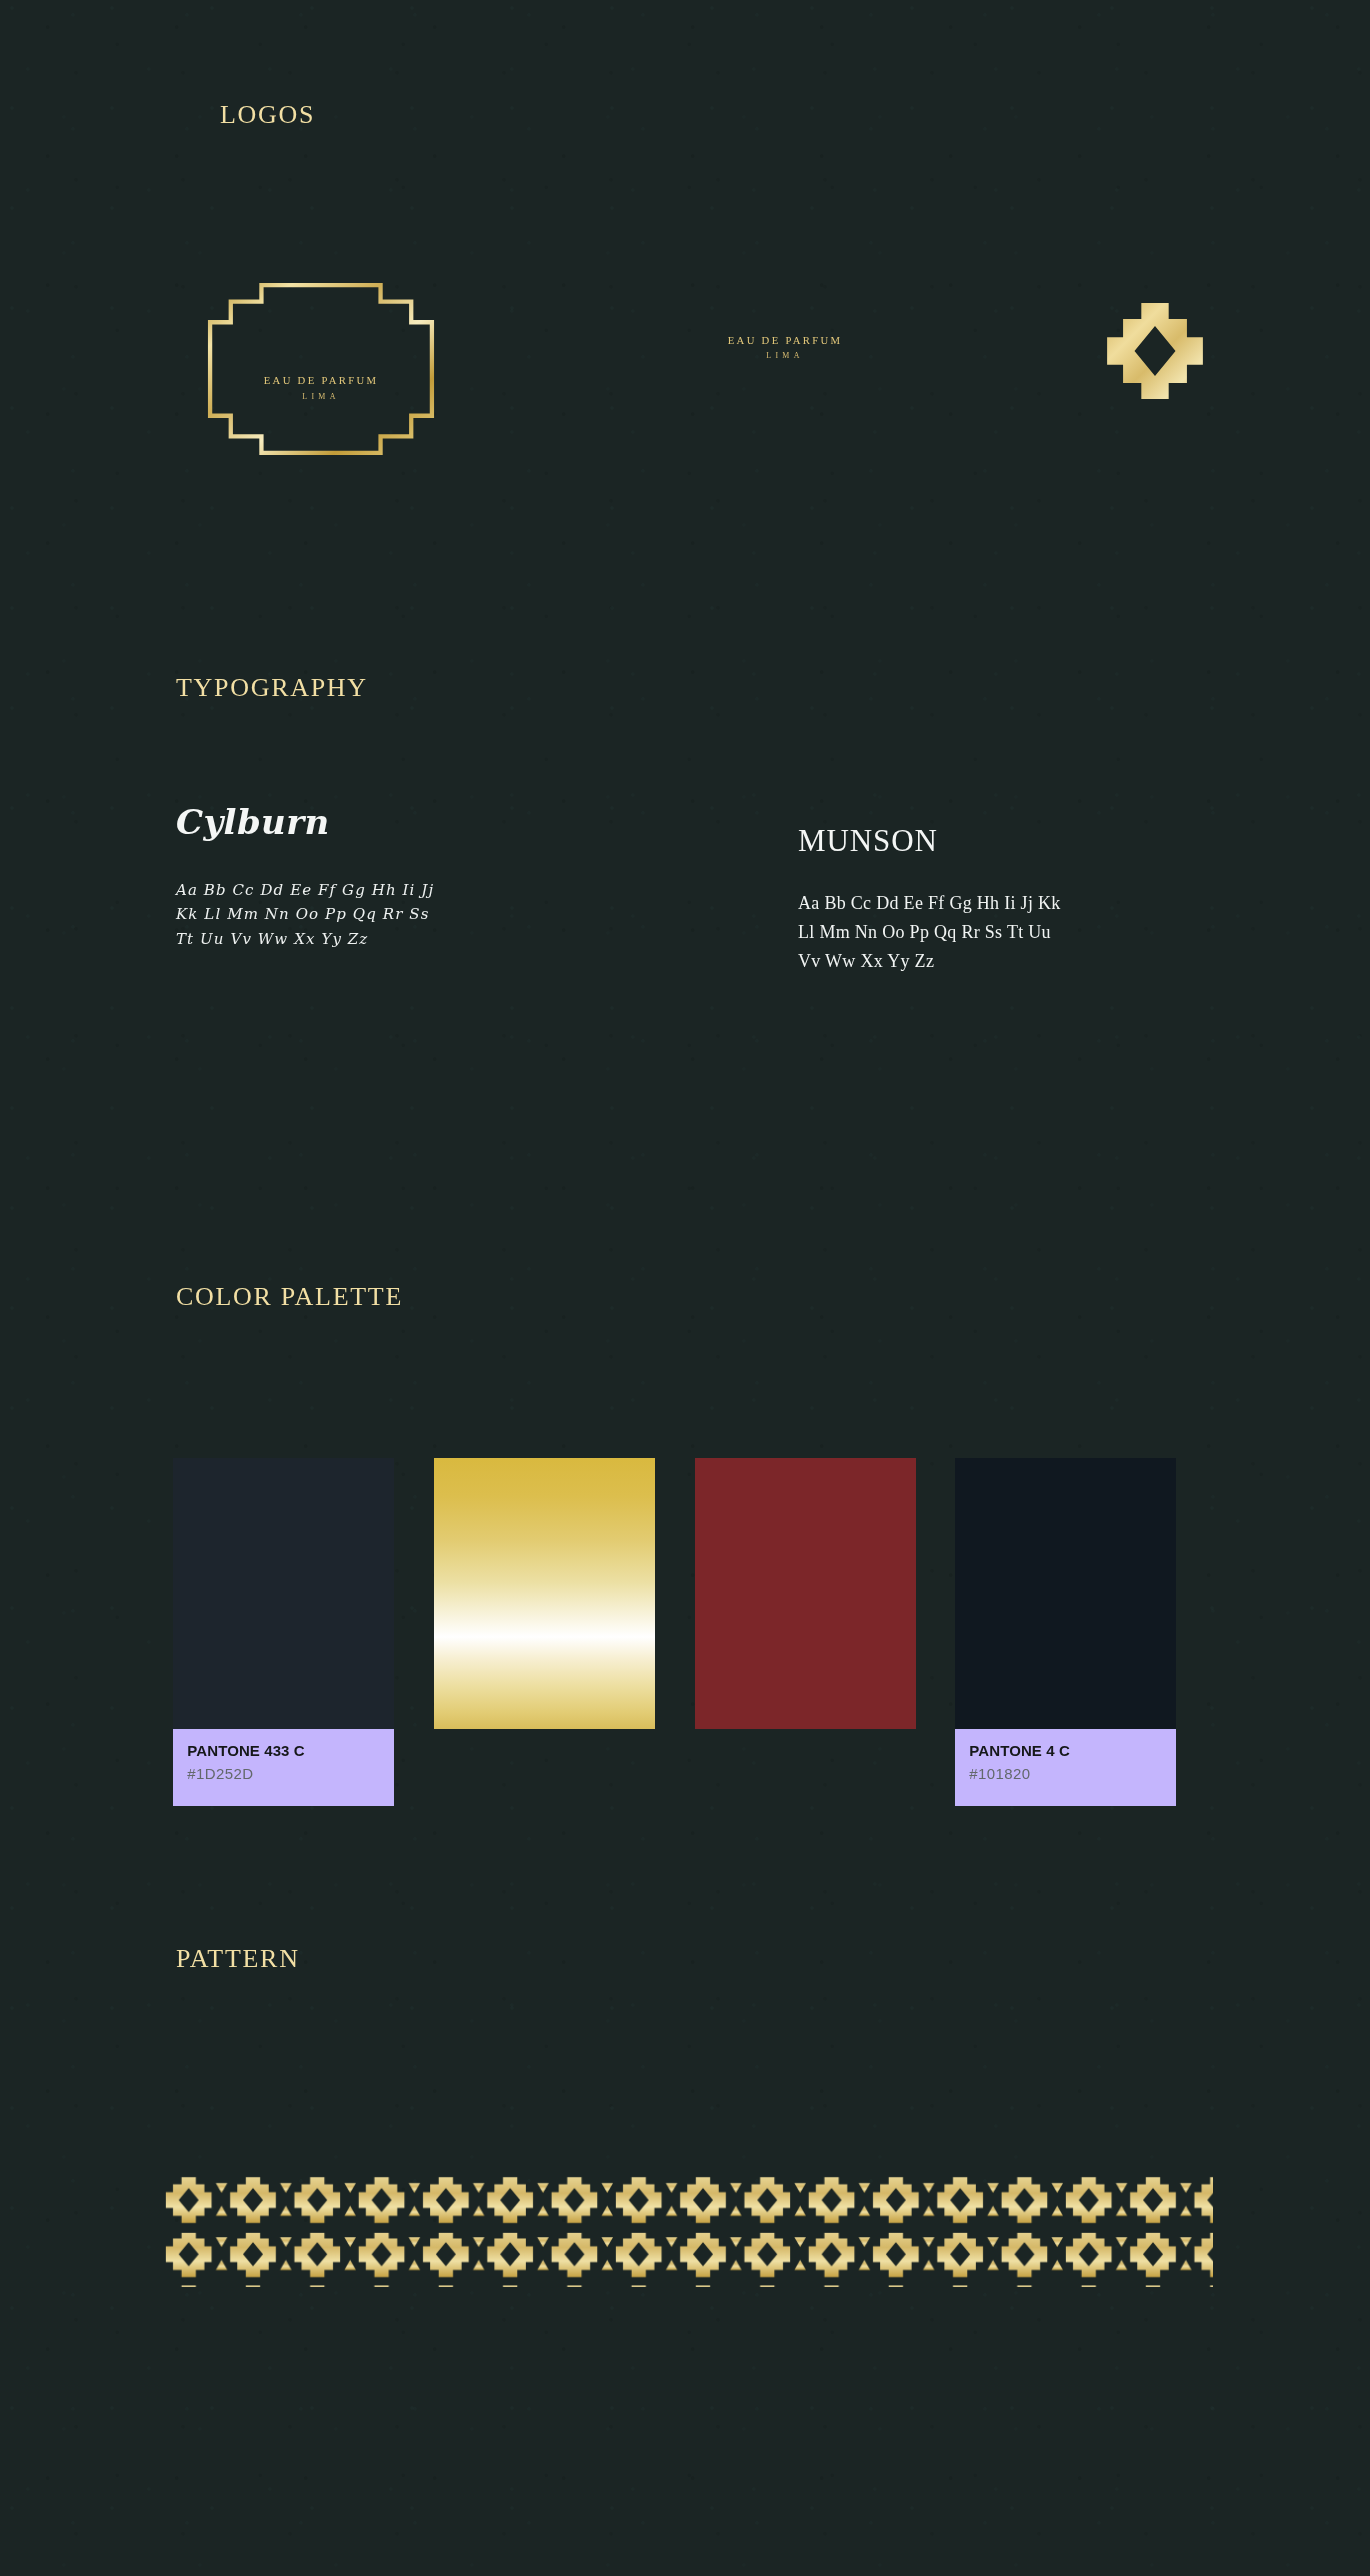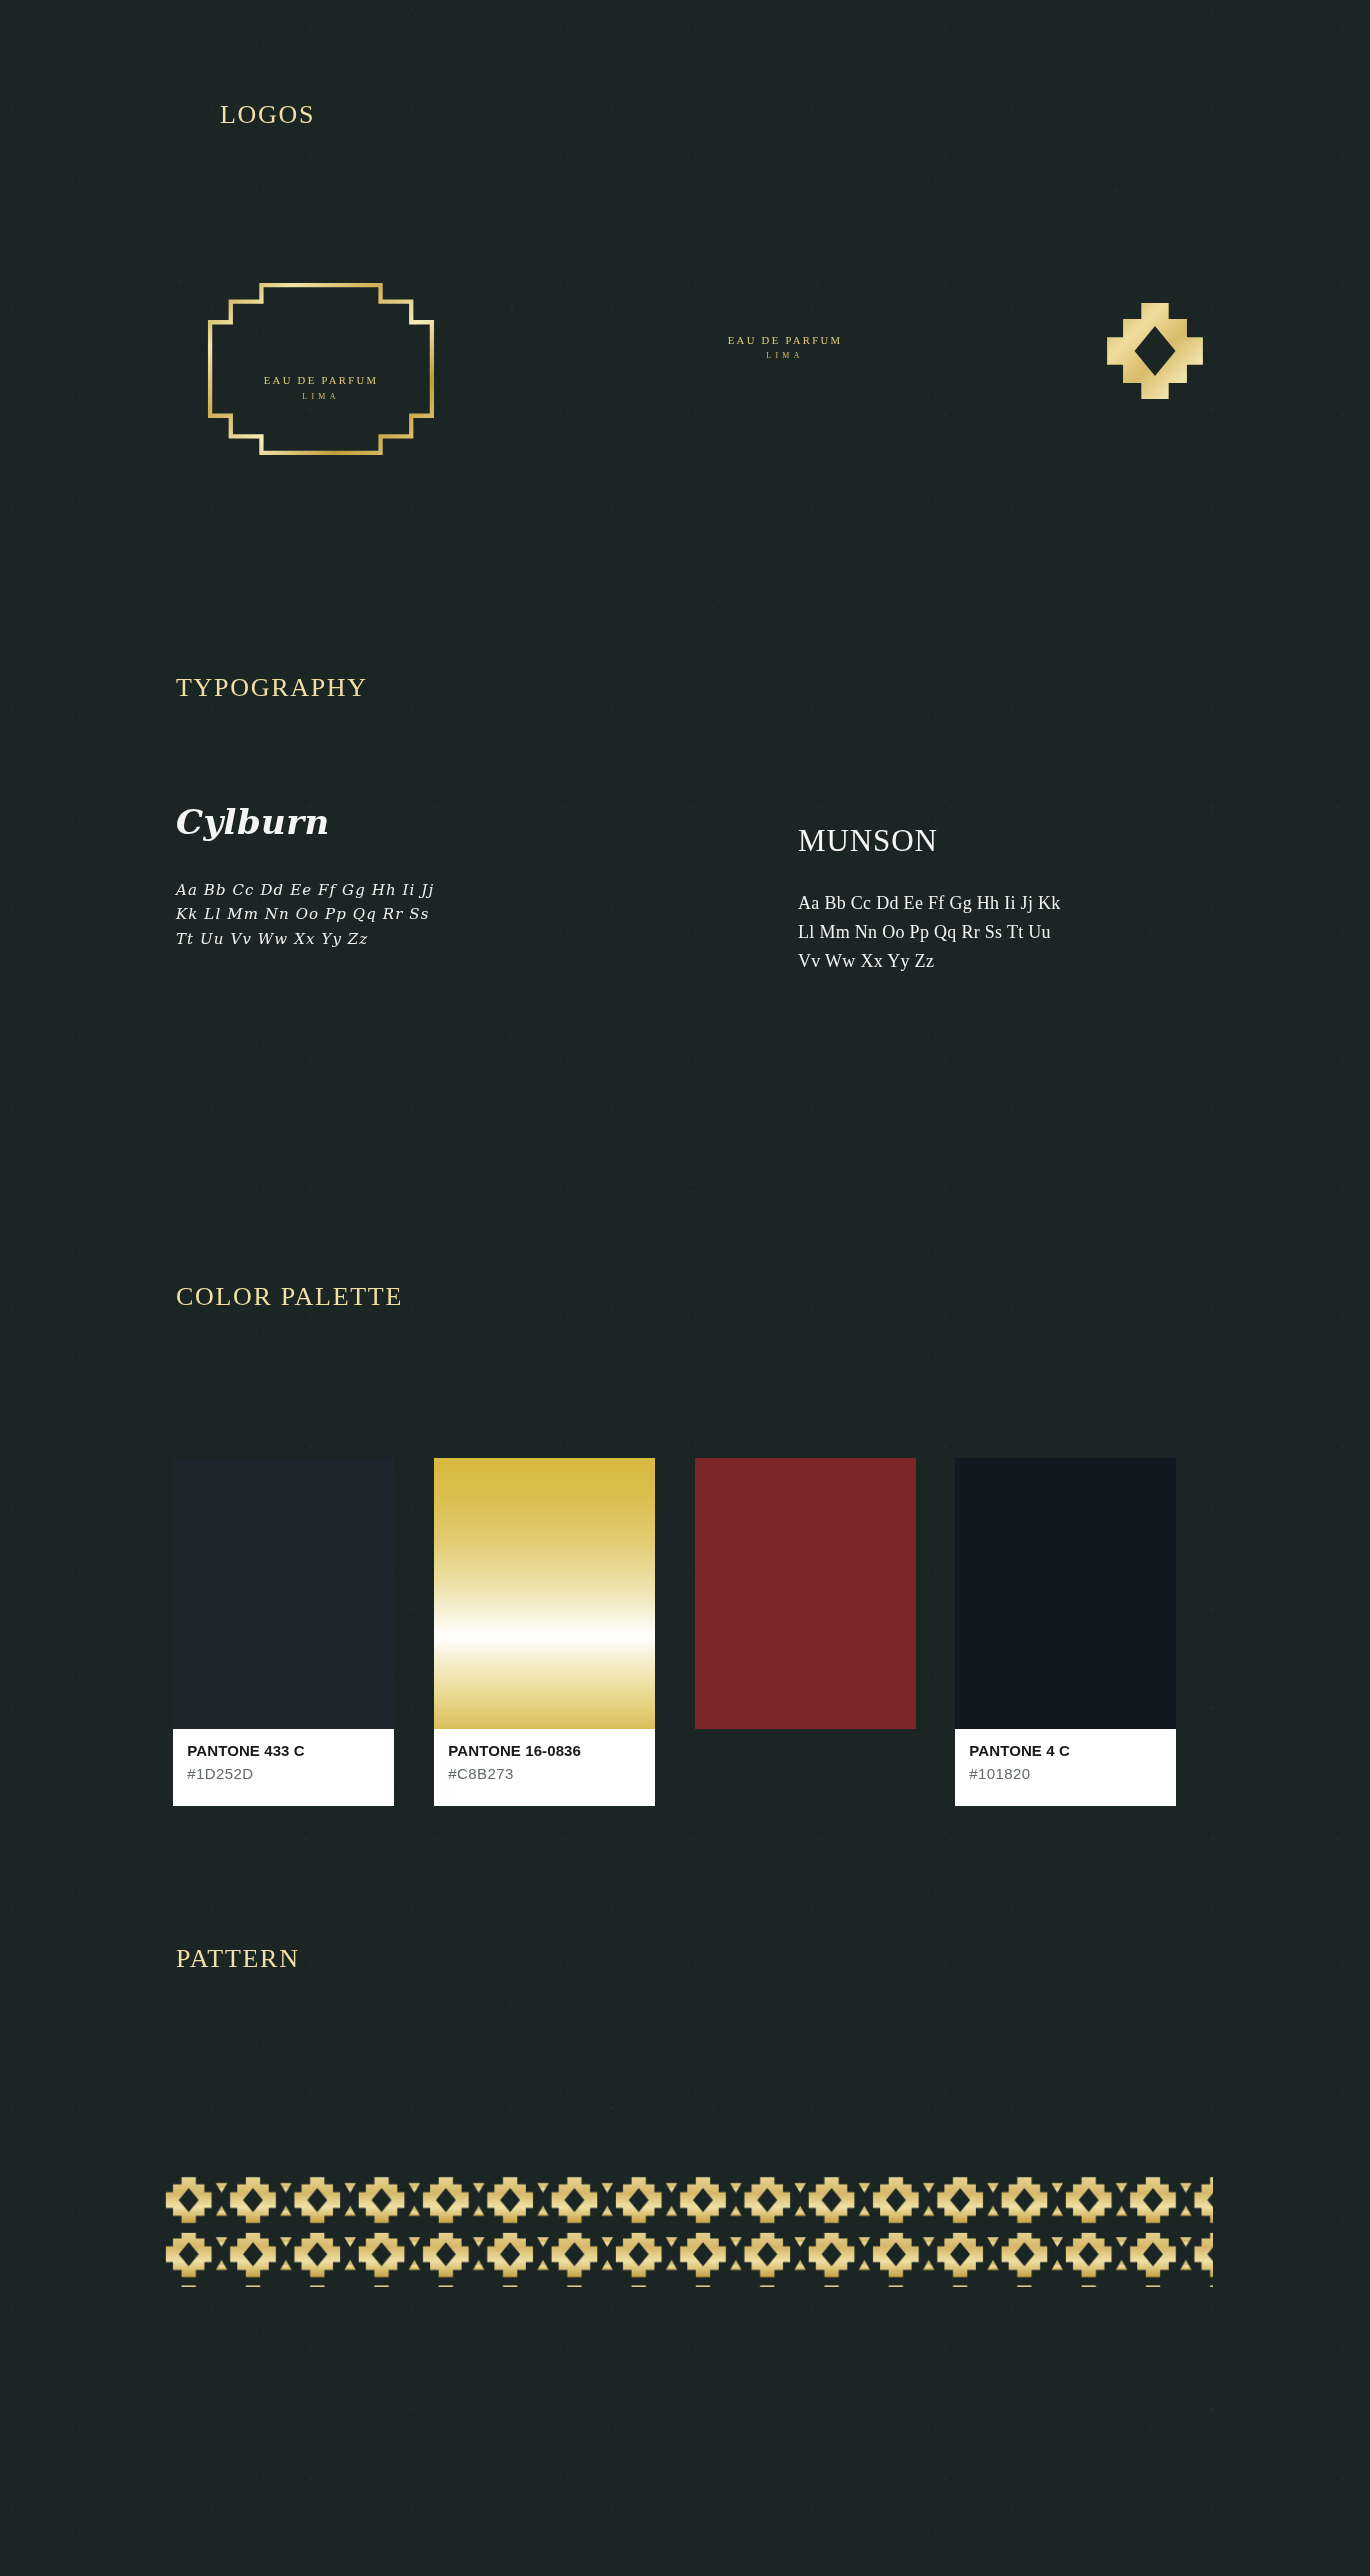--- a/index.html
+++ b/index.html
@@ -148,21 +148,21 @@
     width: 221px;
     height: 187px;
   }
   .swatch .chip { width: 100%; height: 271px; display: block; }
   .swatch .caption {
     position: absolute;
     top: 271px;
     left: 0;
     width: 100%;
     height: 77px;
-    background: #ffffff;
+    background: #c4b5fd;
     padding: 13px 14.3px 0 14.3px;
   }
   .caption .pname {
     font-family: "Liberation Sans", sans-serif;
     font-weight: 700;
     font-size: 15px;
     color: #16181a;
     letter-spacing: 0.1px;
     line-height: 1.2;
   }
@@ -284,24 +284,20 @@
     <div class="swatch" id="sw-0">
       <div class="chip" id="chip-0" style="background: rgb(29, 37, 45);"></div>
       <div class="caption">
         <div class="pname">PANTONE 433 C</div>
         <div class="phex">#1D252D</div>
       </div>
     </div>
 
     <div class="swatch" id="sw-1">
       <div class="chip" id="chip-1" style="background: linear-gradient(rgb(217, 185, 63) 0%, rgb(220, 190, 77) 14%, rgb(226, 203, 112) 30%, rgb(236, 224, 164) 46%, rgb(248, 243, 220) 58%, rgb(255, 255, 255) 66%, rgb(247, 239, 210) 74%, rgb(237, 223, 161) 84%, rgb(226, 204, 116) 94%, rgb(217, 189, 91) 100%);"></div>
-      <div class="caption">
-        <div class="pname">PANTONE 16-0836</div>
-        <div class="phex">#C8B273</div>
-      </div>
     </div>
 
     <div class="swatch" id="sw-2">
       <div class="chip" id="chip-2" style="background: rgb(124, 38, 41);"></div>
     </div>
 
     <div class="swatch" id="sw-3">
       <div class="chip" id="chip-3" style="background: rgb(16, 24, 32);"></div>
       <div class="caption">
         <div class="pname">PANTONE 4 C</div>

